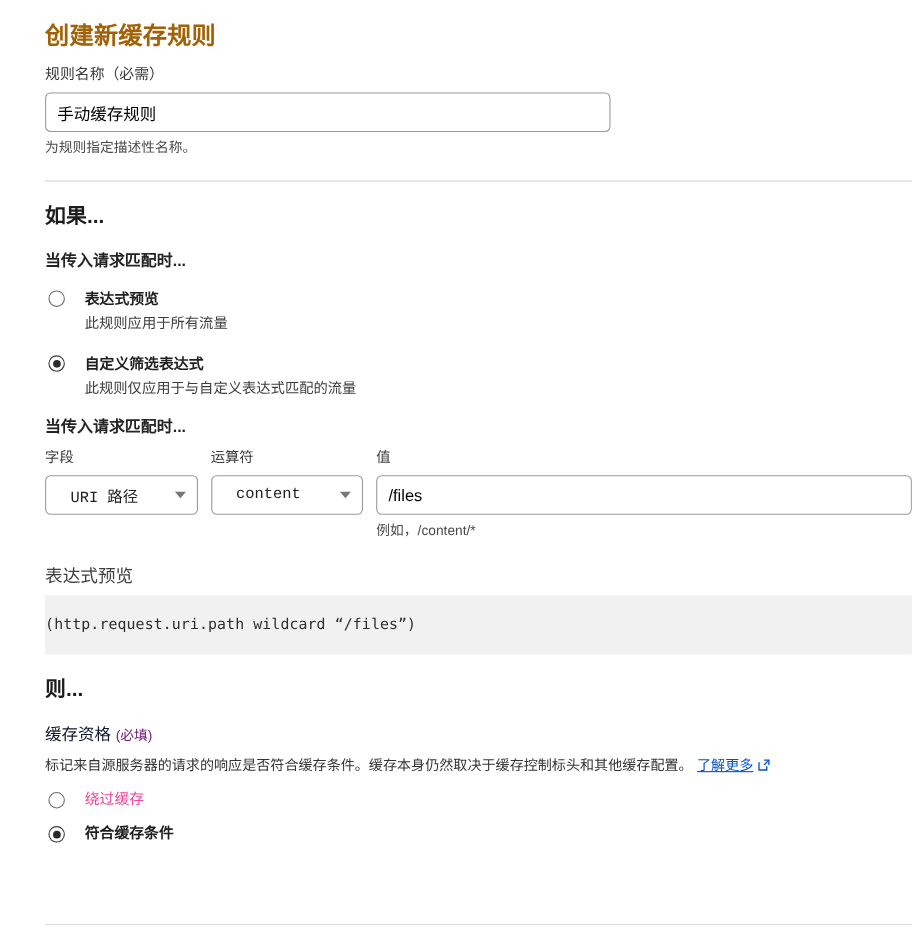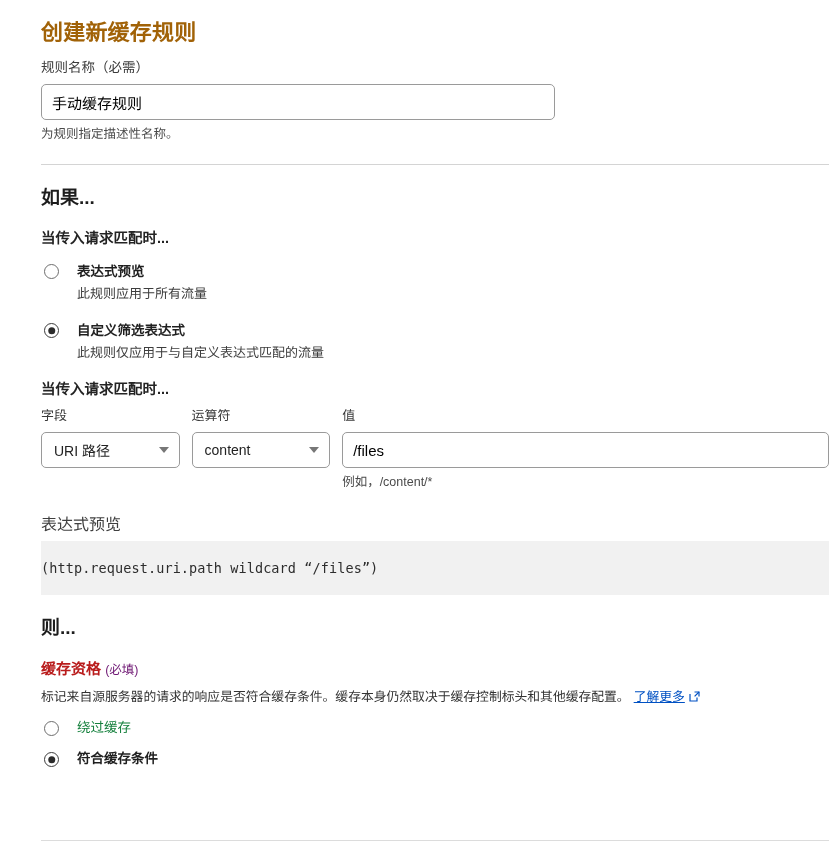--- a/index.html
+++ b/index.html
@@ -142,21 +142,21 @@
     border-radius: 50%;
     background: #2b2b2b;
   }
   .radio-body { margin-left: 18px; }
   .radio-title {
     font-size: 13.5px;
     font-weight: bold;
     color: #1f1f1f;
     line-height: 19px;
   }
-  .radio-title.plain { font-weight: normal; color: #15803d; }
+  .radio-title.plain { font-weight: normal; color: #ec4899; }
   .radio-desc {
     font-size: 13px;
     color: #3d3d3d;
     line-height: 19px;
     margin-top: 3px;
   }
 
   
   .cond-row {
     display: flex;
@@ -175,26 +175,27 @@
   }
 
   .select-box {
     position: relative;
     height: 36px;
     border: 1px solid #9a9a9a;
     border-radius: 5px;
     background: #fff;
     display: flex;
     align-items: center;
-    padding: 0 12px;
+    padding: 0 22px;
     box-sizing: border-box;
     font-size: 14px;
     color: #222;
     cursor: pointer;
     user-select: none;
+    font-family: Liberation Mono, monospace;
   }
   .caret {
     position: absolute;
     right: 10px;
     top: 50%;
     transform: translateY(-50%);
     width: 0;
     height: 0;
     border-left: 5px solid transparent;
     border-right: 5px solid transparent;
@@ -228,22 +229,22 @@
     letter-spacing: .1px;
   }
 
   
   .elig-label {
     margin-top: 17px;
     font-size: 15px;
     line-height: 21px;
   }
   .elig-label .strong {
-    font-weight: bold;
-    color: #b91c1c;
+    font-weight: normal;
+    color: #0f172a;
   }
   .elig-label .opt {
     font-size: 12.5px;
     color: #701a75;
     font-weight: normal;
   }
   .elig-desc {
     font-size: 12.8px;
     color: #333;
     line-height: 19px;

